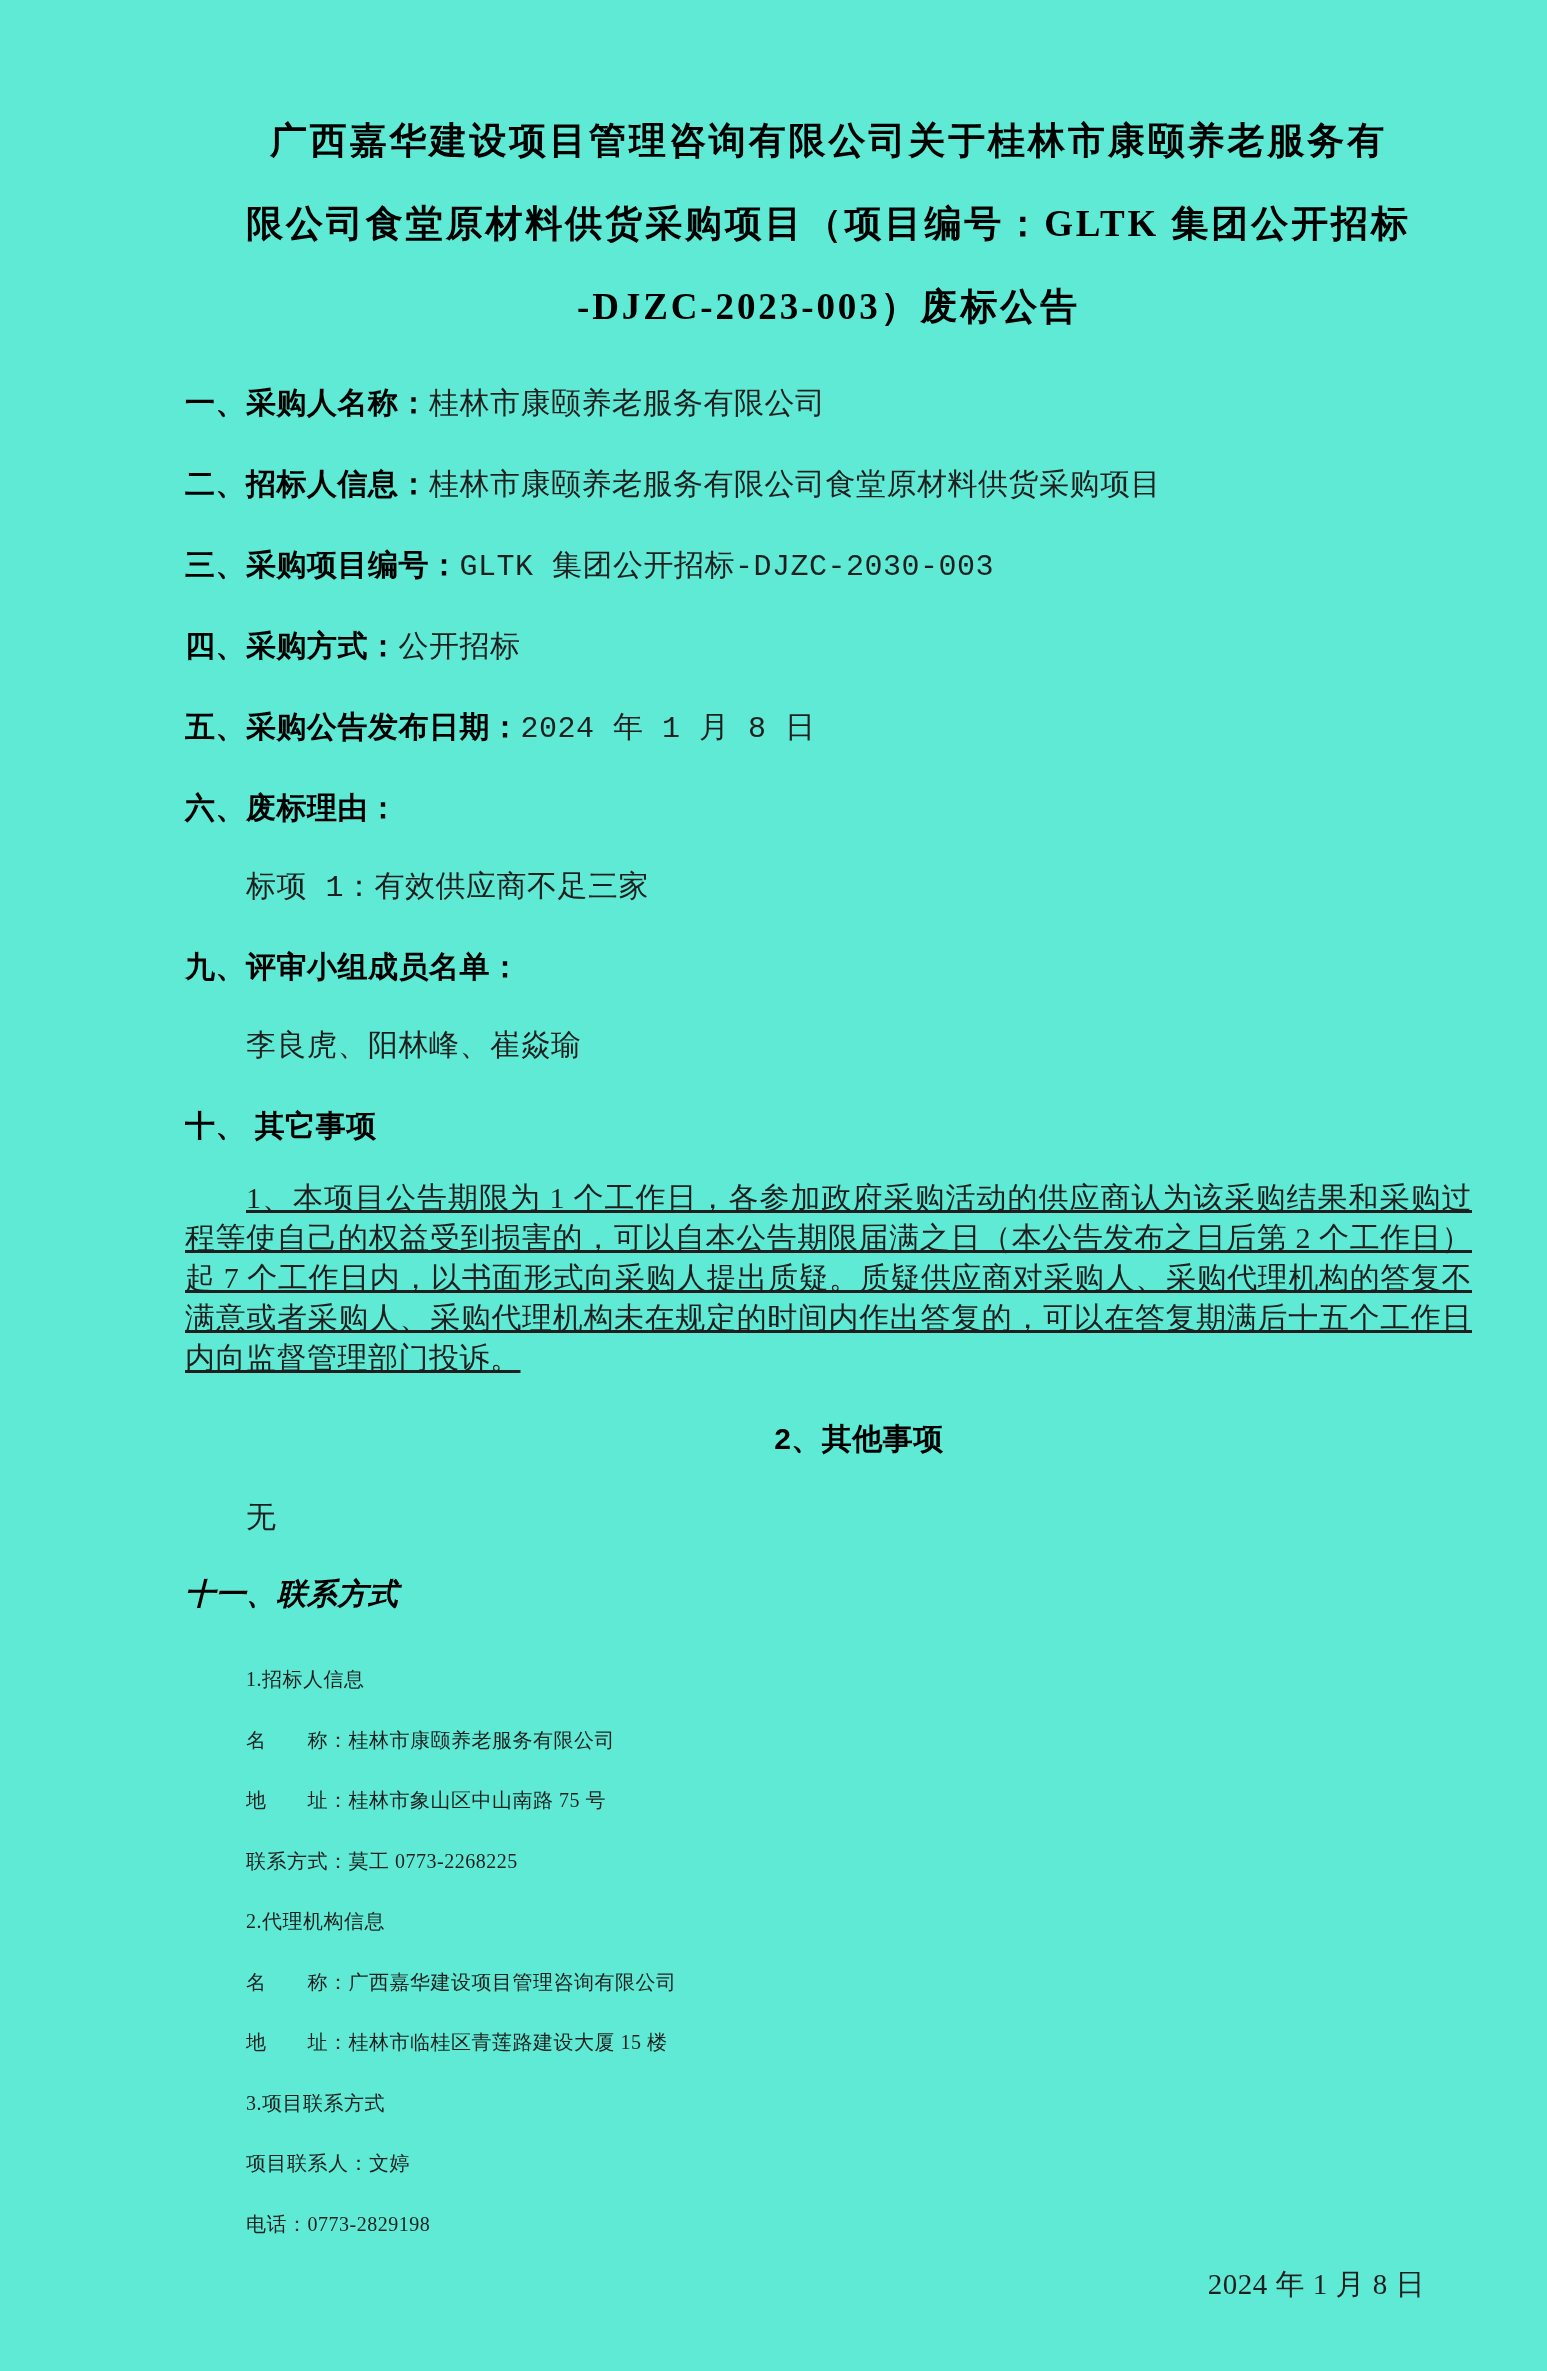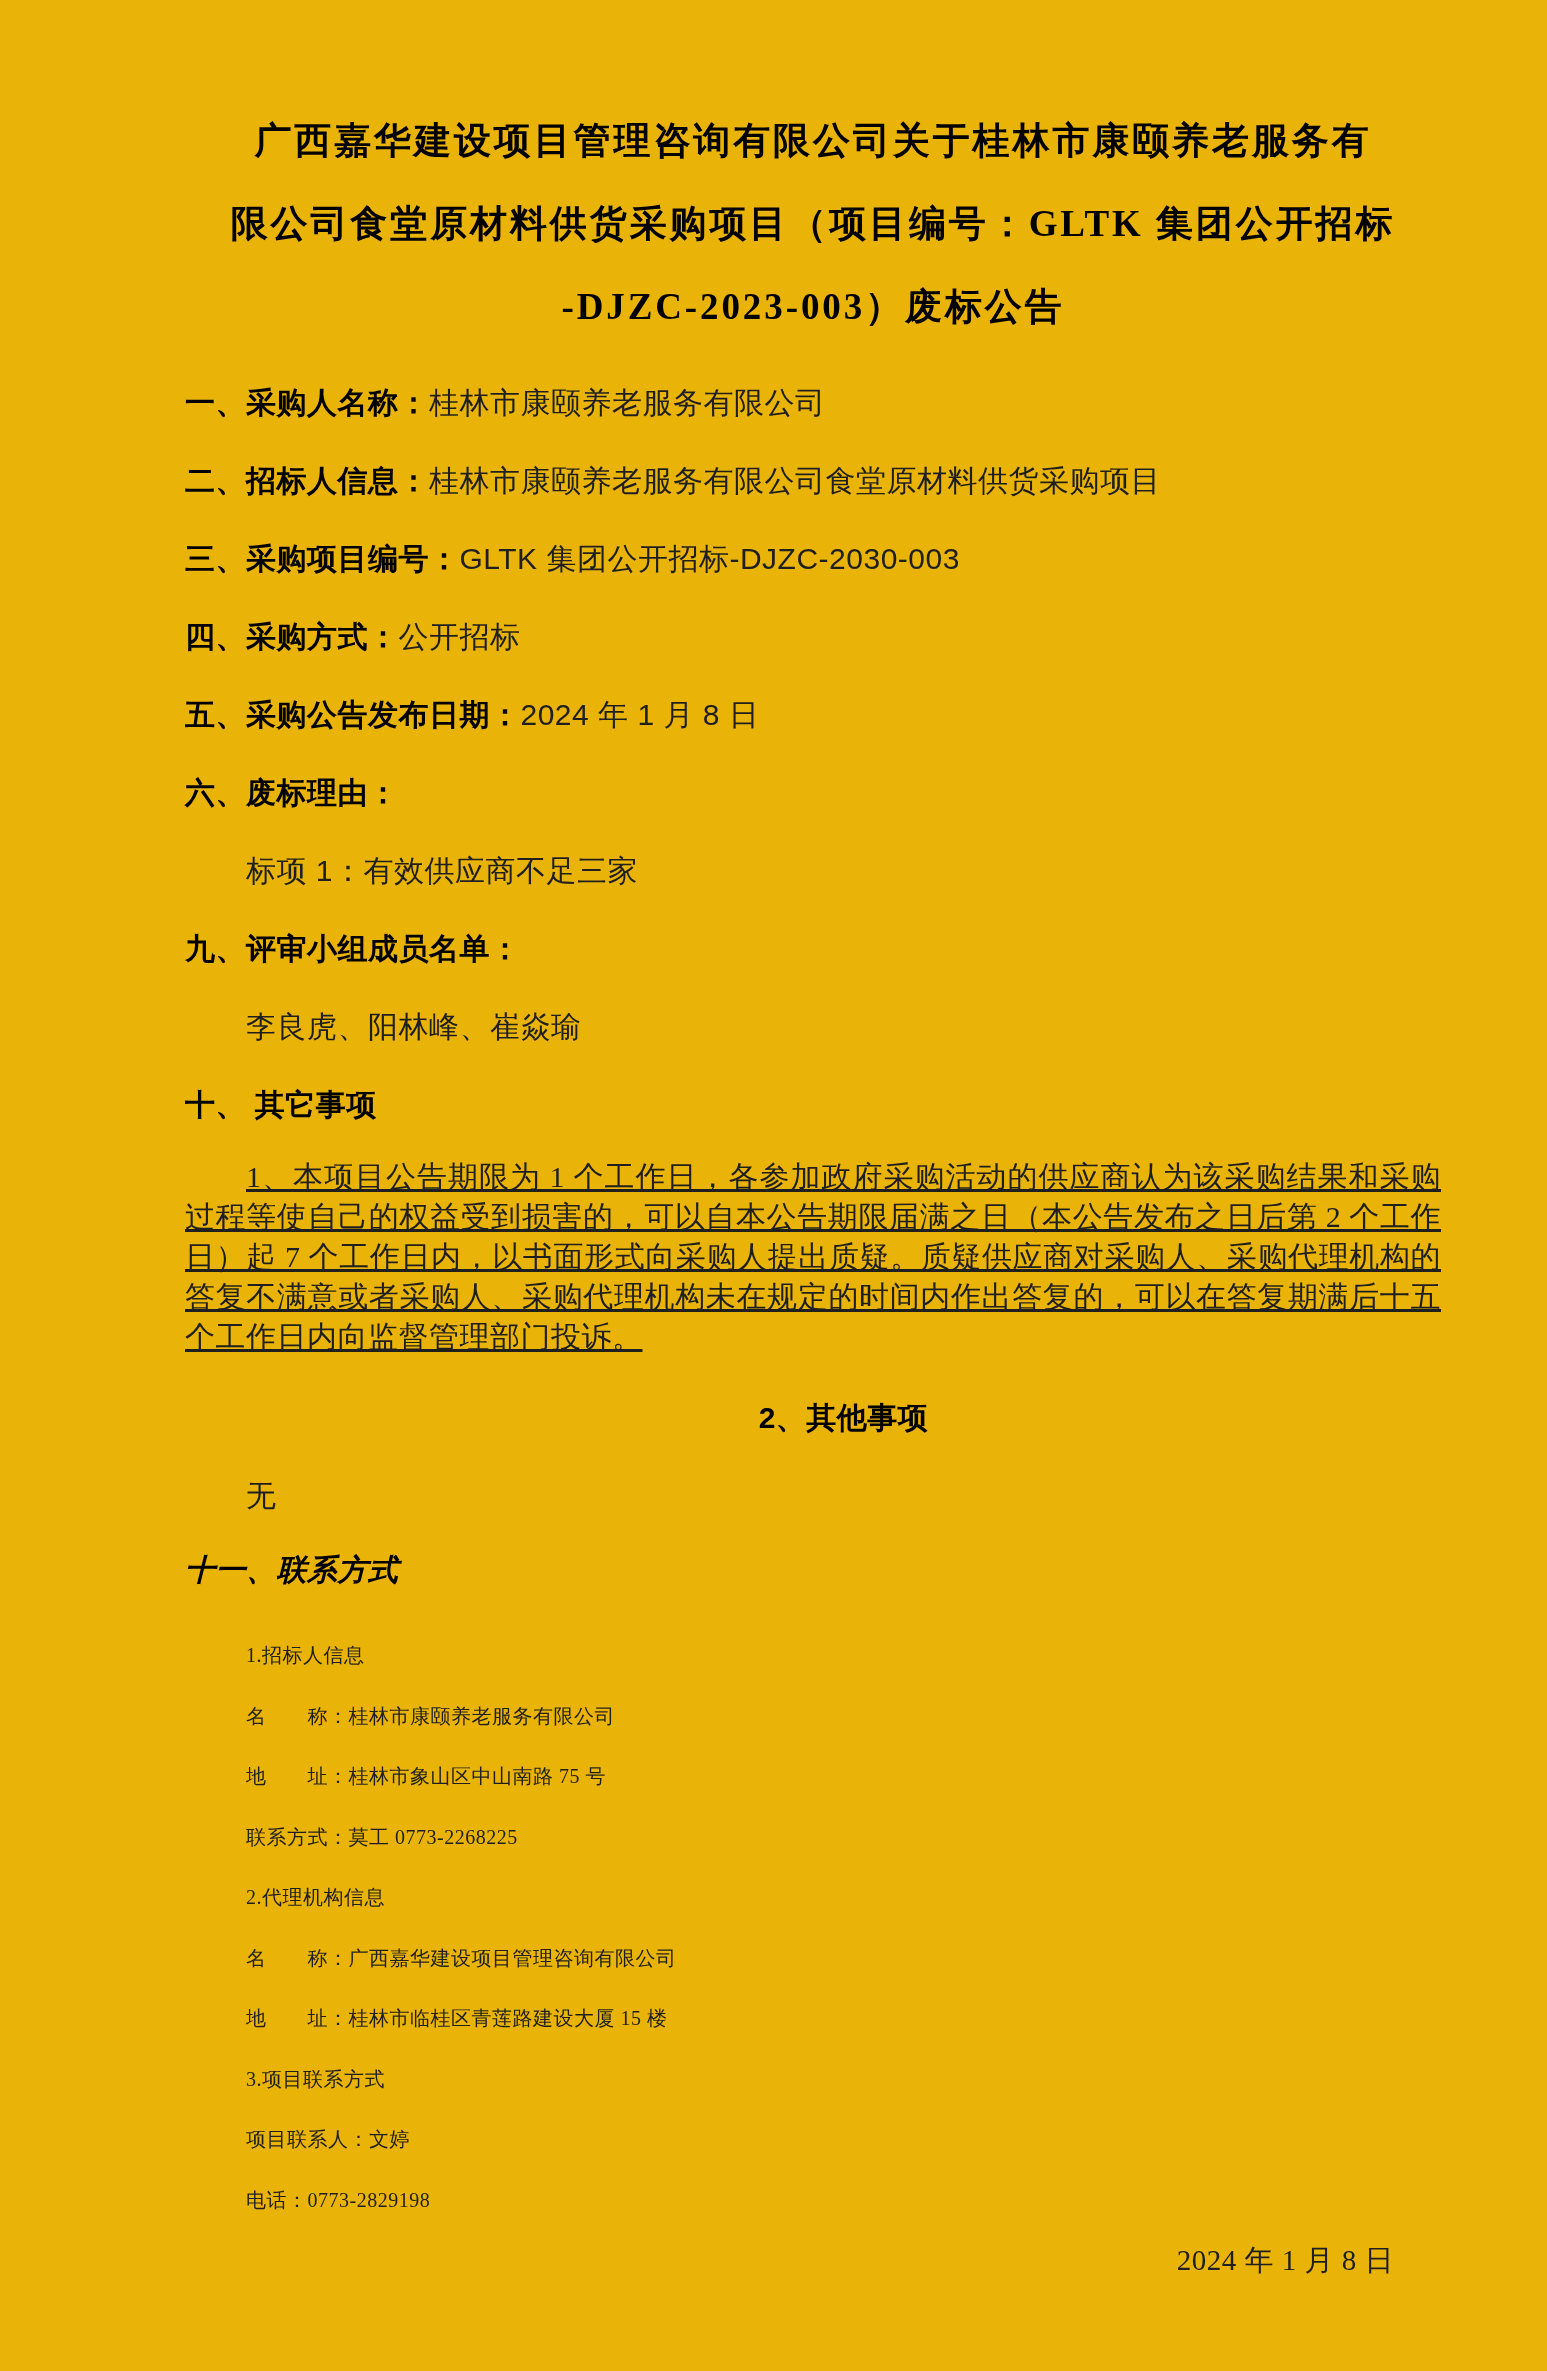--- a/index.html
+++ b/index.html
@@ -1,23 +1,23 @@
 <!DOCTYPE html>
 <html><head>
 <meta charset="utf-8">
 <style>
   html, body { margin: 0; padding: 0; background: #ffffff; }
   .page {
     position: relative;
     width: 1548px;
     height: 2372px;
     margin: 0 auto;
-    background: #eab308;
+    background: #5eead4;
     box-sizing: border-box;
-    padding: 99px 107px 0 185px;
+    padding: 99px 76px 0 185px;
     font-family: "Liberation Serif", serif;
     color: #1a1a1a;
     overflow: hidden;
   }
   .title-line {
     text-align: center;
     font-size: 37px;
     line-height: 83px;
     font-weight: bold;
     letter-spacing: 2.9px;
@@ -31,21 +31,21 @@
     line-height: 39px;
     margin-bottom: 39px;
     letter-spacing: 0.5px;
     white-space: nowrap;
   }
   .lbl {
     font-family: "Liberation Sans", sans-serif;
     font-weight: bold;
     color: #000000;
   }
-  .val { font-family: Liberation Sans, sans-serif; color: #1f1f1f; margin-top: 35px; }
+  .val { font-family: Liberation Mono, monospace; color: #1f1f1f; margin-top: 35px; }
   .sub { padding-left: 61px; }
   .para {
     margin-top: 33px;
     margin-bottom: 17px;
     font-size: 30px;
     line-height: 40px;
     letter-spacing: 0.5px;
     text-align: justify;
     text-indent: 61px;
     color: #1f1f1f;

